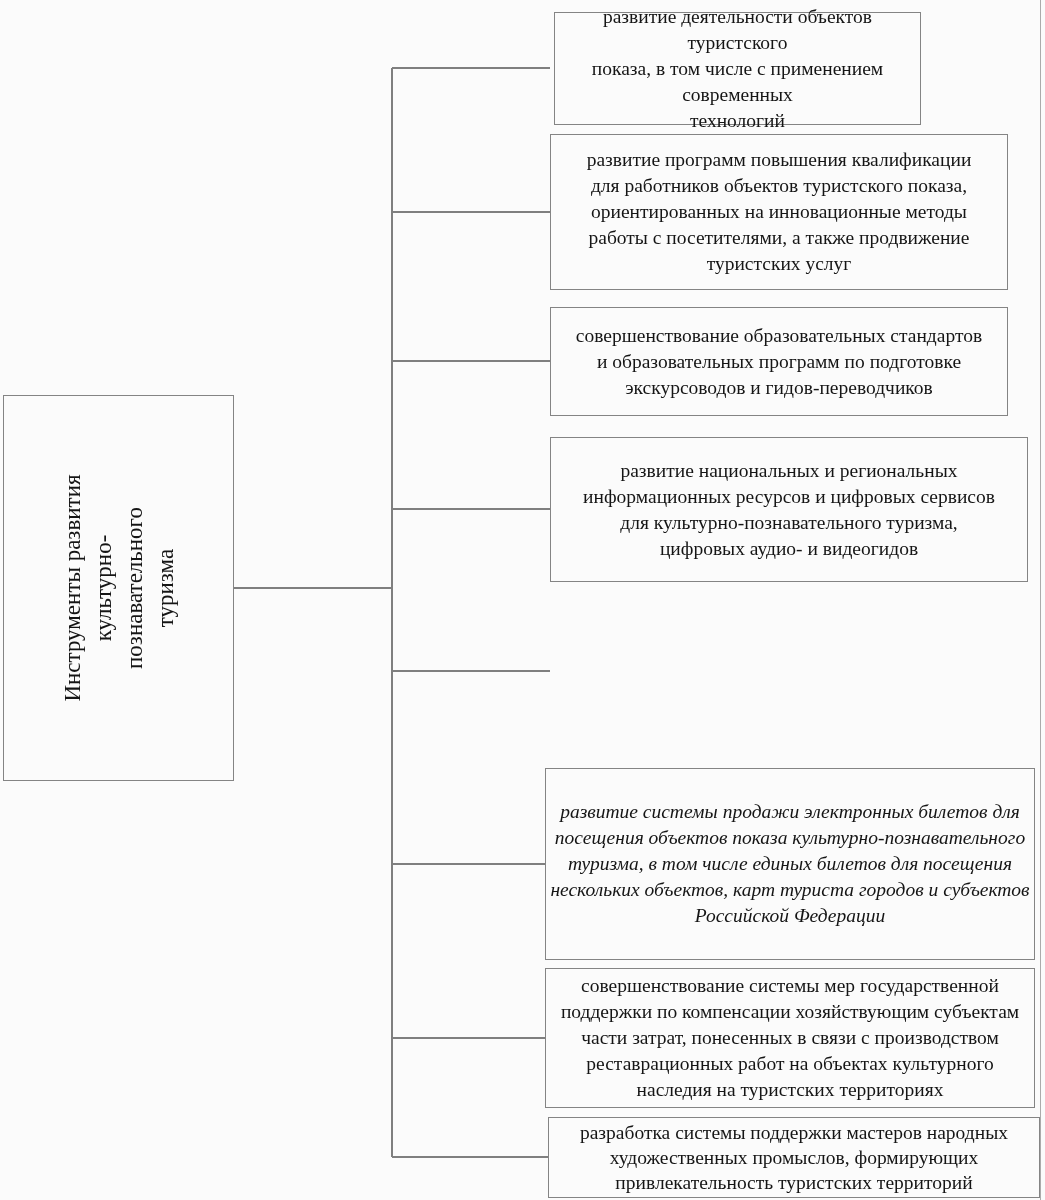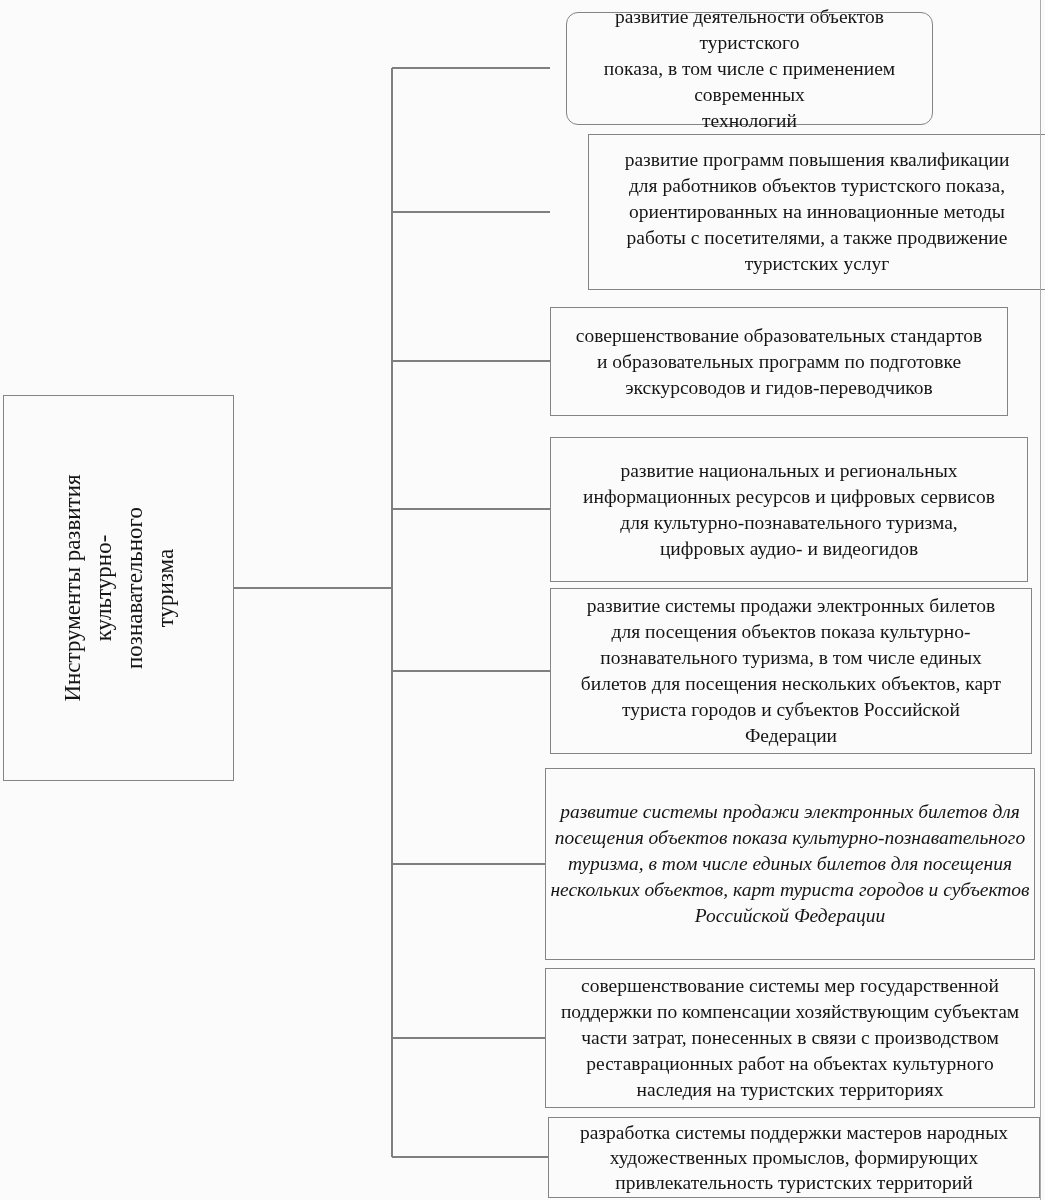--- a/index.html
+++ b/index.html
@@ -30,22 +30,22 @@
     padding: 0 3px;
   }
   .pos-root { left: 3px;  top: 395px;  width: 231px; height: 386px; }
   .pos-root .label {
     transform: rotate(-90deg);
     font-size: 23px;
     line-height: 31px;
     width: 380px;
     padding: 0;
   }
-  .pos-b1 { left: 566px; top: 12px;   width: 367px; height: 113px; border-radius: 12px; }
-  .pos-b2 { left: 550px; top: 134px;  width: 458px; height: 156px; margin-left: 38px; }
+  .pos-b1 { left: 554px; top: 12px;   width: 367px; height: 113px; }
+  .pos-b2 { left: 550px; top: 134px;  width: 458px; height: 156px; }
   .pos-b3 { left: 550px; top: 307px;  width: 458px; height: 109px; align-items: center; }
   .pos-b4 { left: 550px; top: 437px;  width: 478px; height: 145px; }
   .pos-b5 { left: 550px; top: 588px;  width: 482px; height: 166px; }
   .pos-b6 { left: 545px; top: 768px;  width: 490px; height: 192px; font-style: italic; }
   .pos-b7 { left: 545px; top: 968px;  width: 490px; height: 140px; }
   .pos-b8 { left: 548px; top: 1117px; width: 492px; height: 81px; }
   .pos-b8 .label { line-height: 25px; }
   .page-edge {
     position: absolute;
     left: 1040px; top: 0;
@@ -99,28 +99,20 @@
 экскурсоводов и гидов-переводчиков</div>
   </div>
 
   <div class="box pos-b4">
     <div class="label">развитие национальных и региональных
 информационных ресурсов и цифровых сервисов
 для культурно-познавательного туризма,
 цифровых аудио- и видеогидов</div>
   </div>
 
-  <div class="box pos-b5">
-    <div class="label">развитие системы продажи электронных билетов
-для посещения объектов показа культурно-
-познавательного туризма, в том числе единых
-билетов для посещения нескольких объектов, карт
-туриста городов и субъектов Российской
-Федерации</div>
-  </div>
 
   <div class="box pos-b6">
     <div class="label">развитие системы продажи электронных билетов для
 посещения объектов показа культурно-познавательного
 туризма, в том числе единых билетов для посещения
 нескольких объектов, карт туриста городов и субъектов
 Российской Федерации</div>
   </div>
 
   <div class="box pos-b7">

